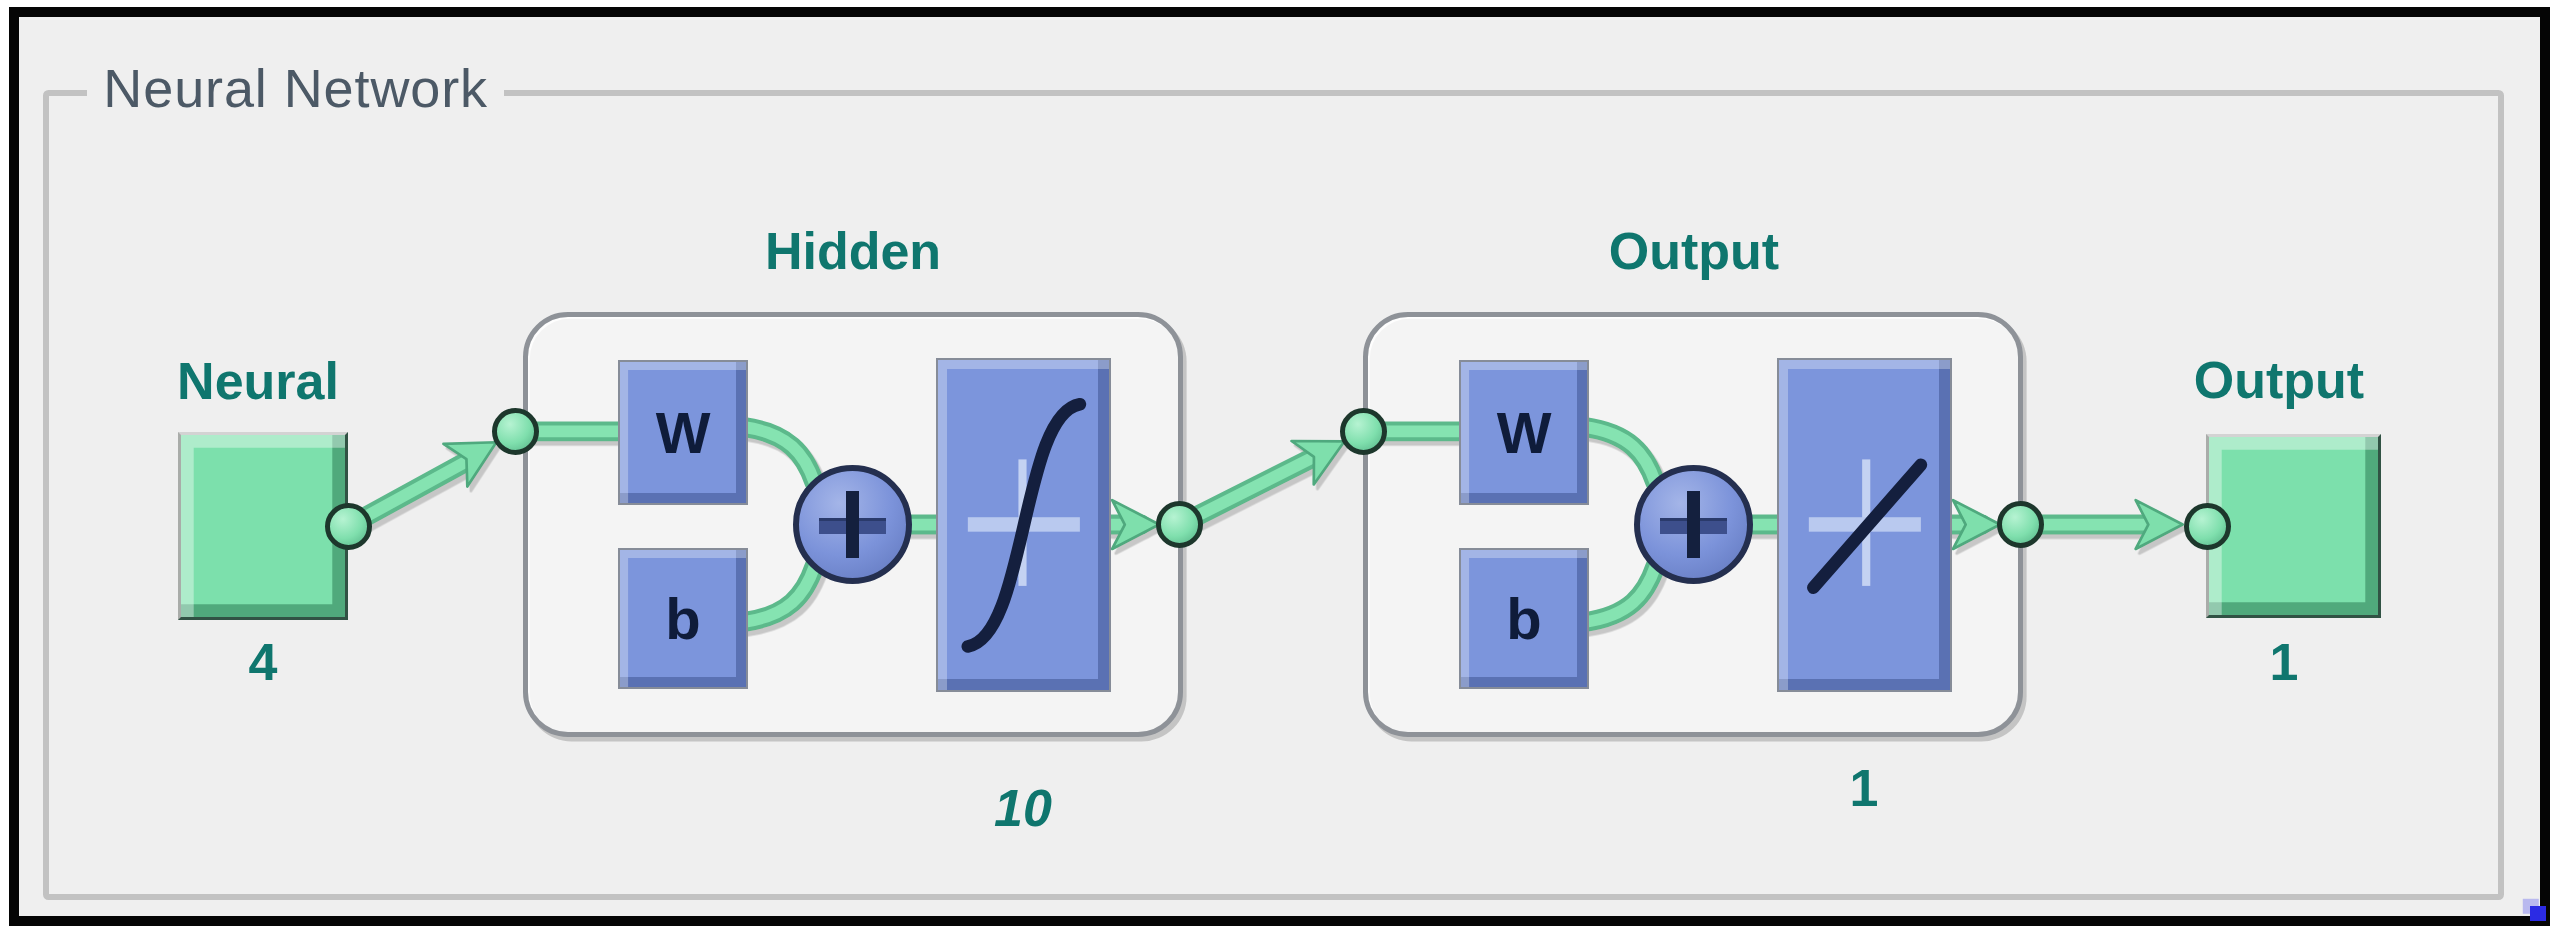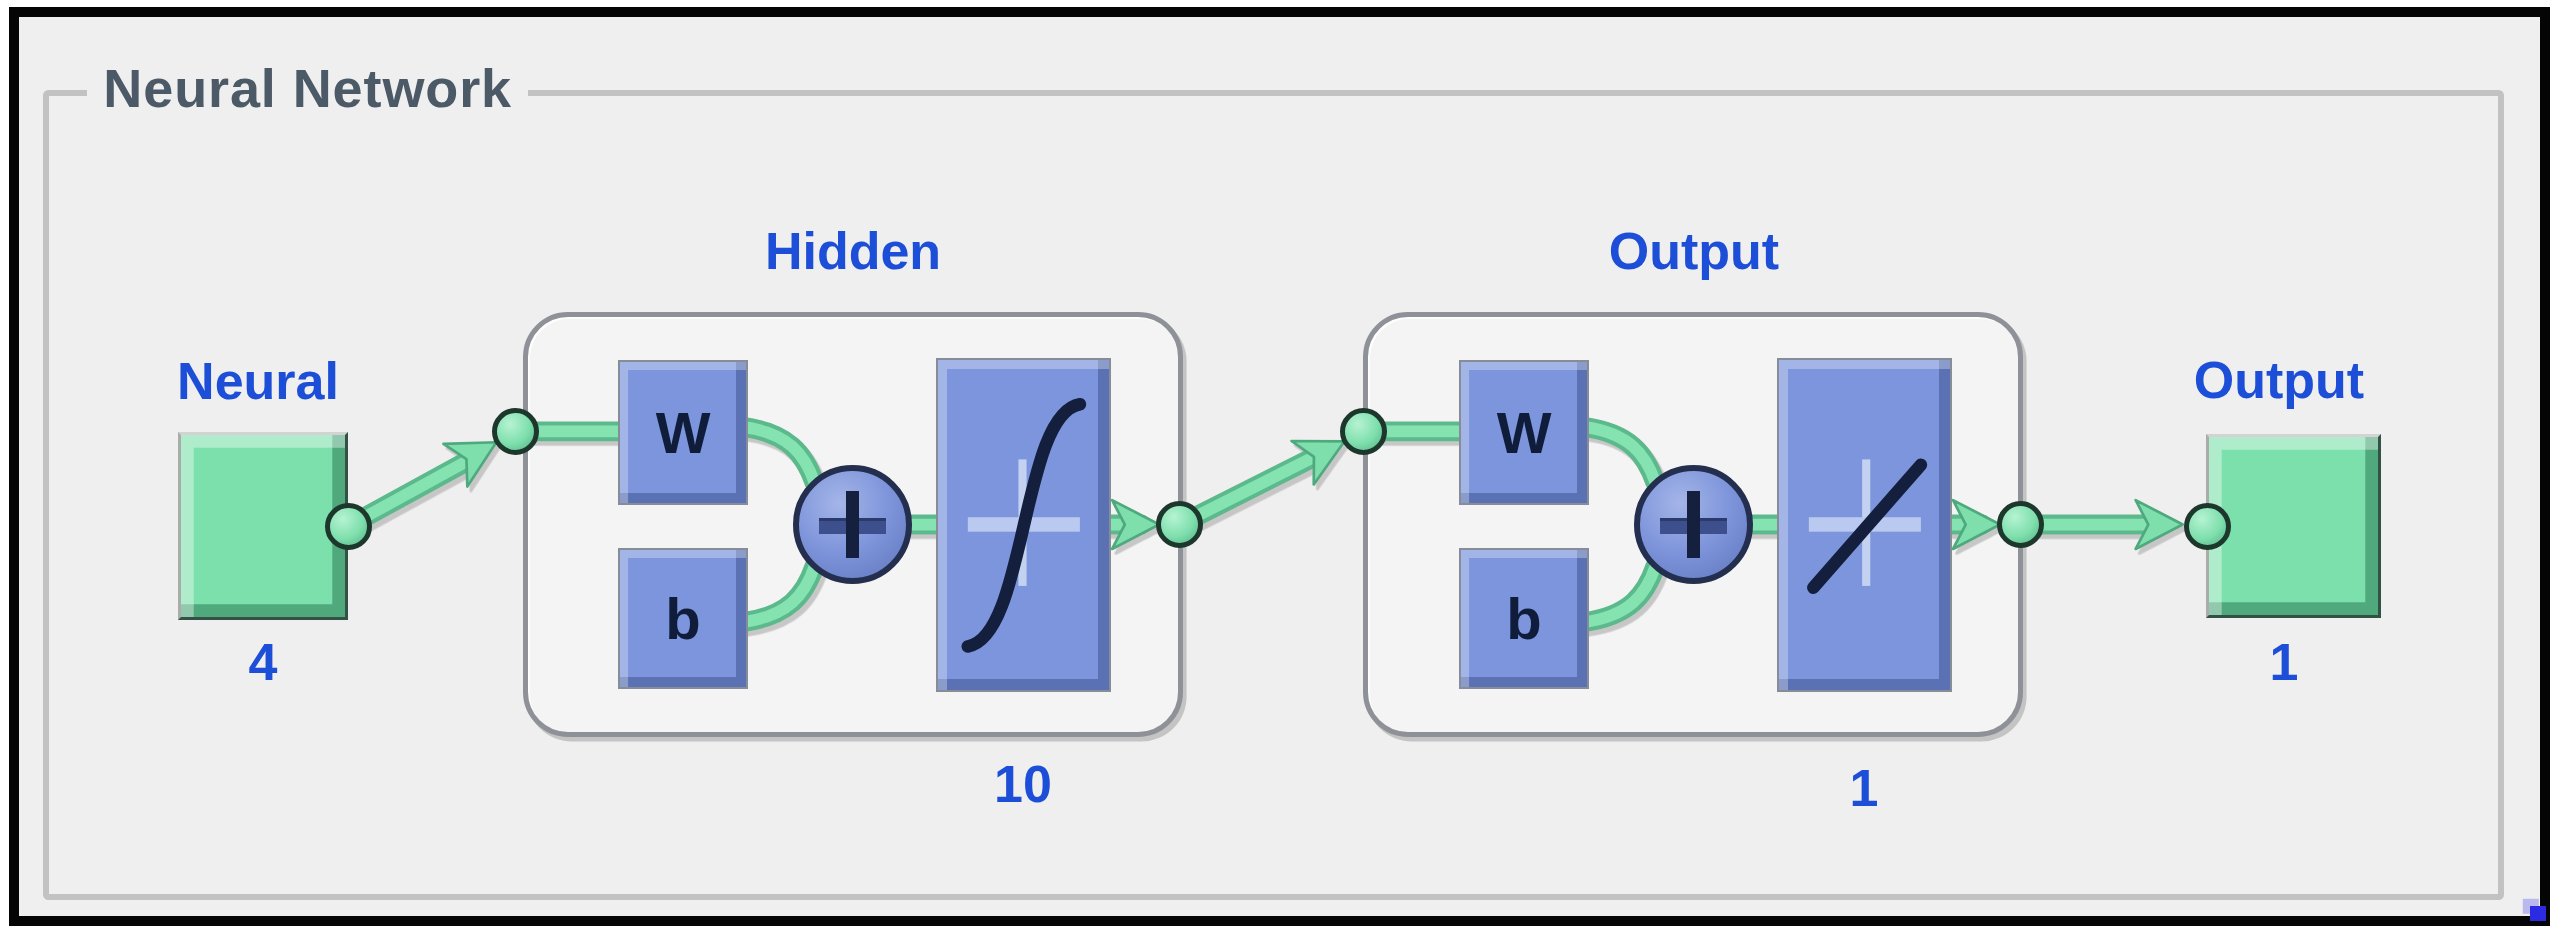--- a/index.html
+++ b/index.html
@@ -10,21 +10,21 @@
   .frame{
     position:absolute;left:9px;top:7.2px;width:2541px;height:919px;
     box-sizing:border-box;border:10px solid #050505;background:#EFEFEF;z-index:0;
   }
   .groupbox{
     position:absolute;left:43px;top:90px;width:2461px;height:810px;
     box-sizing:border-box;border:6.3px solid #C2C2C2;border-radius:5.4px;z-index:1;
   }
   .legend{
     position:absolute;left:87px;top:58px;z-index:2;background:#EFEFEF;
-    padding:0 16.3px;font-size:54px;font-weight:bold;color:#4C5966;line-height:60px;
+    padding:0 16.3px;font-size:54px;font-weight:normal;color:#4C5966;line-height:60px;
     letter-spacing:0.9px;
   }
   .layerbox{
     position:absolute;top:312px;width:660px;height:425px;box-sizing:border-box;
     background:#F4F4F4;border:5.4px solid #8E9298;border-radius:45px;
     box-shadow:3.6px 4.5px 0 rgba(160,160,160,0.55), inset 1.8px 1.8px 0 rgba(255,255,255,0.9);
     z-index:3;
   }
   .connector-svg{position:absolute;left:0;top:0;z-index:4;}
   .blk{
@@ -54,21 +54,21 @@
   .sum .vbar{position:absolute;left:47px;top:20px;width:12.7px;height:67px;background:#14203E;}
   .sum .hbar{position:absolute;left:20px;top:47px;width:67px;height:12.7px;background:#3D4F8C;border-top:3.6px solid #2A3A6B;}
   .node{
     position:absolute;width:47px;height:47px;box-sizing:border-box;
     border:5.4px solid #1D372C;border-radius:50%;
     background:radial-gradient(circle at 35% 30%, #B6F3D2 0%, #7FDFAD 55%, #54B185 100%);
     z-index:6;
   }
   .lbl{
     position:absolute;width:362px;text-align:center;font-weight:bold;
-    font-size:52px;color:#1d4ed8;line-height:54px;z-index:7;
+    font-size:52px;color:#0f766e;line-height:54px;z-index:7;
   }
   .artifact{
     position:absolute;left:2530px;top:906px;width:16.3px;height:14.5px;background:#2B2BE4;
     box-shadow:-7.2px -7.2px 0 rgba(120,120,240,0.45);z-index:8;
   }
 </style>
 </head>
 <body>
 
 <div class="canvas">
@@ -152,21 +152,21 @@
       <div class="hbar"></div>
       <div class="vbar"></div>
     </div>
     <div class="actblk" style="left:936px;top:358px;width:175px;height:334px;">
       <svg width="169" height="328" viewBox="0 0 187 363">
         <rect x="89" y="110" width="9" height="140" fill="#C4D2F2"></rect>
         <rect x="33" y="174" width="124" height="16" fill="#B9C9EF"></rect>
         <path d="M 33 317 C 98 306 92 60 157 49" fill="none" stroke="#141F3E" stroke-width="14" stroke-linecap="round"></path>
       </svg>
     </div>
-    <div class="lbl" style="left:842px;top:757px;">10</div>
+    <div class="lbl" style="left:842px;top:781px;font-style:italic;">10</div>
   </div>
 
   <div>
     <div class="lbl" style="left:1513px;top:224px;">Output</div>
     <div class="blk" style="left:1459px;top:360px;width:130px;height:145px;">
       <span>W</span>
     </div>
     <div class="blk" style="left:1459px;top:548px;width:130px;height:141px;">
       <span>b</span>
     </div>

